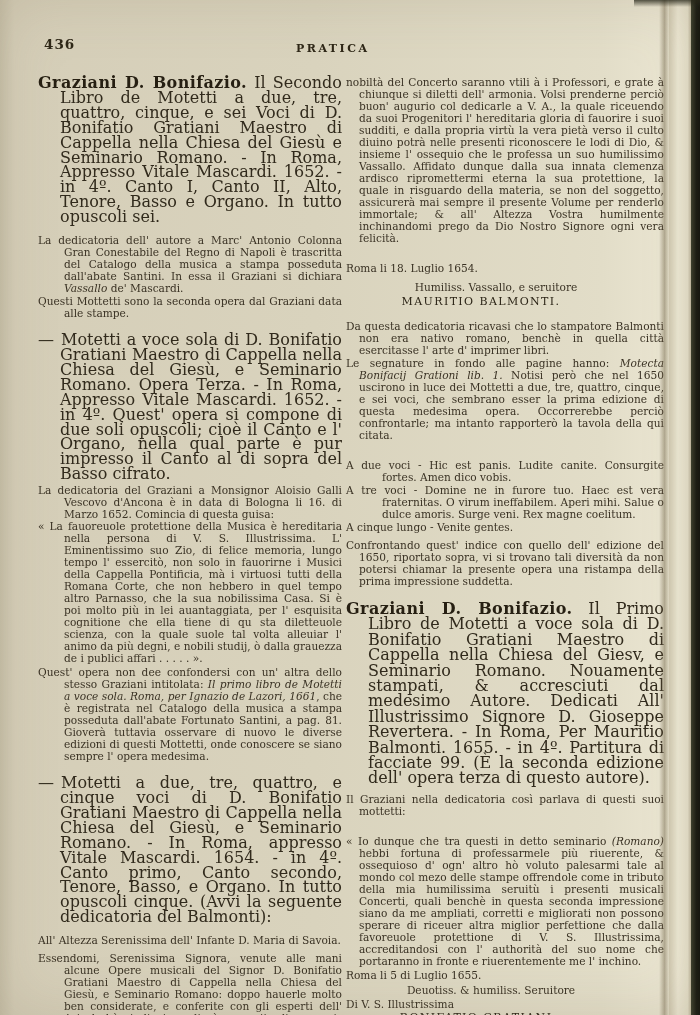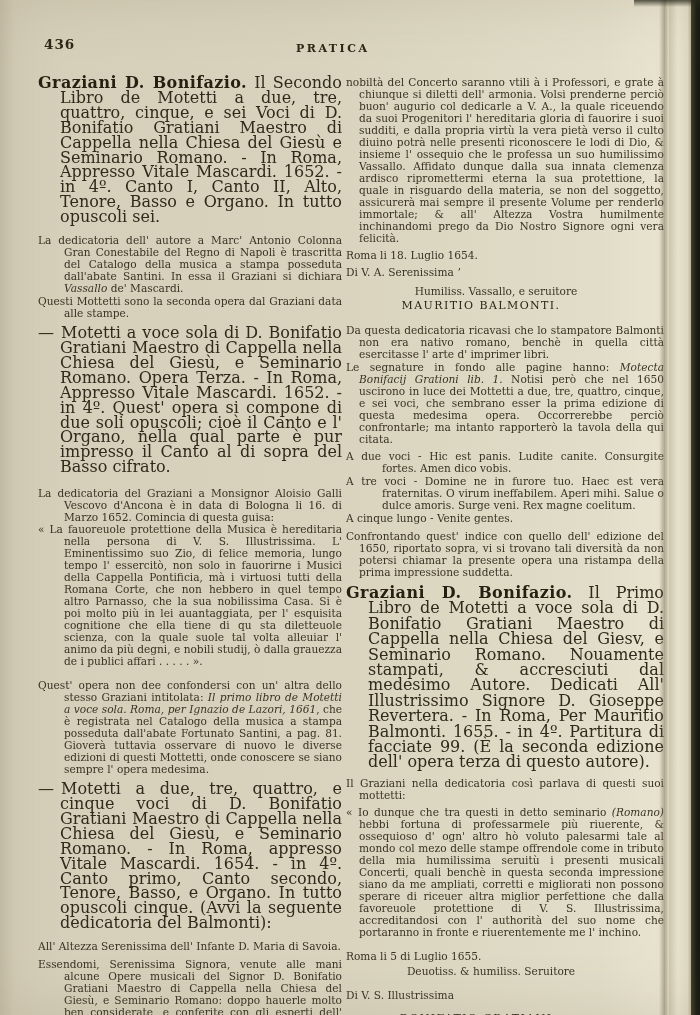--- a/index.html
+++ b/index.html
@@ -41,23 +41,23 @@
     padding-left:26px;text-indent:-26px;
   }
   .col.right .note{padding-left:13px;text-indent:-13px;}
   .col.right .voice{padding-left:36px;text-indent:-36px;}
   .plain{padding-left:13px;text-indent:0;}
   .date{padding-left:14px;text-indent:0;text-align:left;}
   .salut{padding-left:27px;text-indent:0;text-align:left;}
   .sigline{text-align:center;text-indent:0;padding-left:0;}
   .sig-name{letter-spacing:1.4px;font-size:11px;color:#2c2517;}
   
-  .mt1{margin-top:1px;} .mt2{margin-top:12px;} .mt3{margin-top:3px;}
-  .mt5{margin-top:5px;} .mt6{margin-top:6px;} .mt7{margin-top:7px;}
-  .mt9{margin-top:9px;} .mt12{margin-top:12px;} .mt14{margin-top:7px;}
+  .mt1{margin-top:1px;} .mt2{margin-top:2px;} .mt3{margin-top:3px;}
+  .mt5{margin-top:18px;} .mt6{margin-top:6px;} .mt7{margin-top:7px;}
+  .mt9{margin-top:9px;} .mt12{margin-top:12px;} .mt14{margin-top:14px;}
   
   .crease{
     position:absolute;left:659px;top:0;width:10px;height:1015px;
     background:linear-gradient(90deg,rgba(120,108,78,0),rgba(110,98,70,.45) 55%,rgba(120,108,78,.05));
   }
   .adjacent-edge{
     position:absolute;left:669px;top:0;width:22px;height:1015px;
     background:linear-gradient(90deg,#cfc8b0,#ece7d3 40%,#e4dfc9 85%,#bdb59c);
   }
   .dark-band{
@@ -96,21 +96,20 @@
 
     <p class="note mt9">All' Altezza Serenissima dell' Infante D. Maria di Savoia.</p>
 
     <p class="note mt6">Essendomi, Serenissima Signora, venute alle mani alcune Opere musicali del Signor D. Bonifatio Gratiani Maestro di Cappella nella Chiesa del Giesù, e Seminario Romano: doppo hauerle molto ben considerate, e conferite con gli esperti dell' Arte le hò giudicate molto à proposito di comparir nel cospetto di Vostra Altezza Serenissima, &amp; alla luce del mondo, sperando che queste si per la dolcezza dello stile, come anche per la</p>
   </div>
 
   <div class="col right">
     <p class="note plain">nobiltà del Concerto saranno vtili à i Professori, e grate à chiunque si diletti dell' armonia. Volsi prenderne perciò buon' augurio col dedicarle a V. A., la quale riceuendo da suoi Progenitori l' hereditaria gloria di fauorire i suoi sudditi, e dalla propria virtù la vera pietà verso il culto diuino potrà nelle presenti riconoscere le lodi di Dio, &amp; insieme l' ossequio che le professa un suo humilissimo Vassallo. Affidato dunque dalla sua innata clemenza ardisco ripromettermi eterna la sua protettione, la quale in risguardo della materia, se non del soggetto, assicurerà mai sempre il presente Volume per renderlo immortale; &amp; all' Altezza Vostra humilmente inchinandomi prego da Dio Nostro Signore ogni vera felicità.</p>
 
     <p class="note date mt5">Roma li 18. Luglio 1654.</p>
-    <p class="note salut mt5">Di V. A. Serenissima ʼ</p>
     <p class="note sigline mt7" style="padding-right:18px;">Humiliss. Vassallo, e seruitore</p>
     <p class="note sigline sig-name mt3" style="padding-right:48px;">MAURITIO BALMONTI.</p>
 
     <p class="note mt12">Da questa dedicatoria ricavasi che lo stampatore Balmonti non era nativo romano, benchè in quella città esercitasse l' arte d' imprimer libri.</p>
 
     <p class="note mt1"><span>Le segnature in fondo alle pagine hanno: </span><i>Motecta Bonifacij Grationi lib. 1.</i><span> Notisi però che nel 1650 uscirono in luce dei Mottetti a due, tre, quattro, cinque, e sei voci, che sembrano esser la prima edizione di questa medesima opera. Occorrerebbe perciò confrontarle; ma intanto rapporterò la tavola della qui citata.</span></p>
 
     <p class="note voice mt5">A due voci - Hic est panis. Ludite canite. Consurgite fortes. Amen dico vobis.</p>
     <p class="note voice mt1">A tre voci - Domine ne in furore tuo. Haec est vera fraternitas. O virum ineffabilem. Aperi mihi. Salue o dulce amoris. Surge veni. Rex magne coelitum.</p>
     <p class="note voice mt1">A cinque lungo - Venite gentes.</p>

